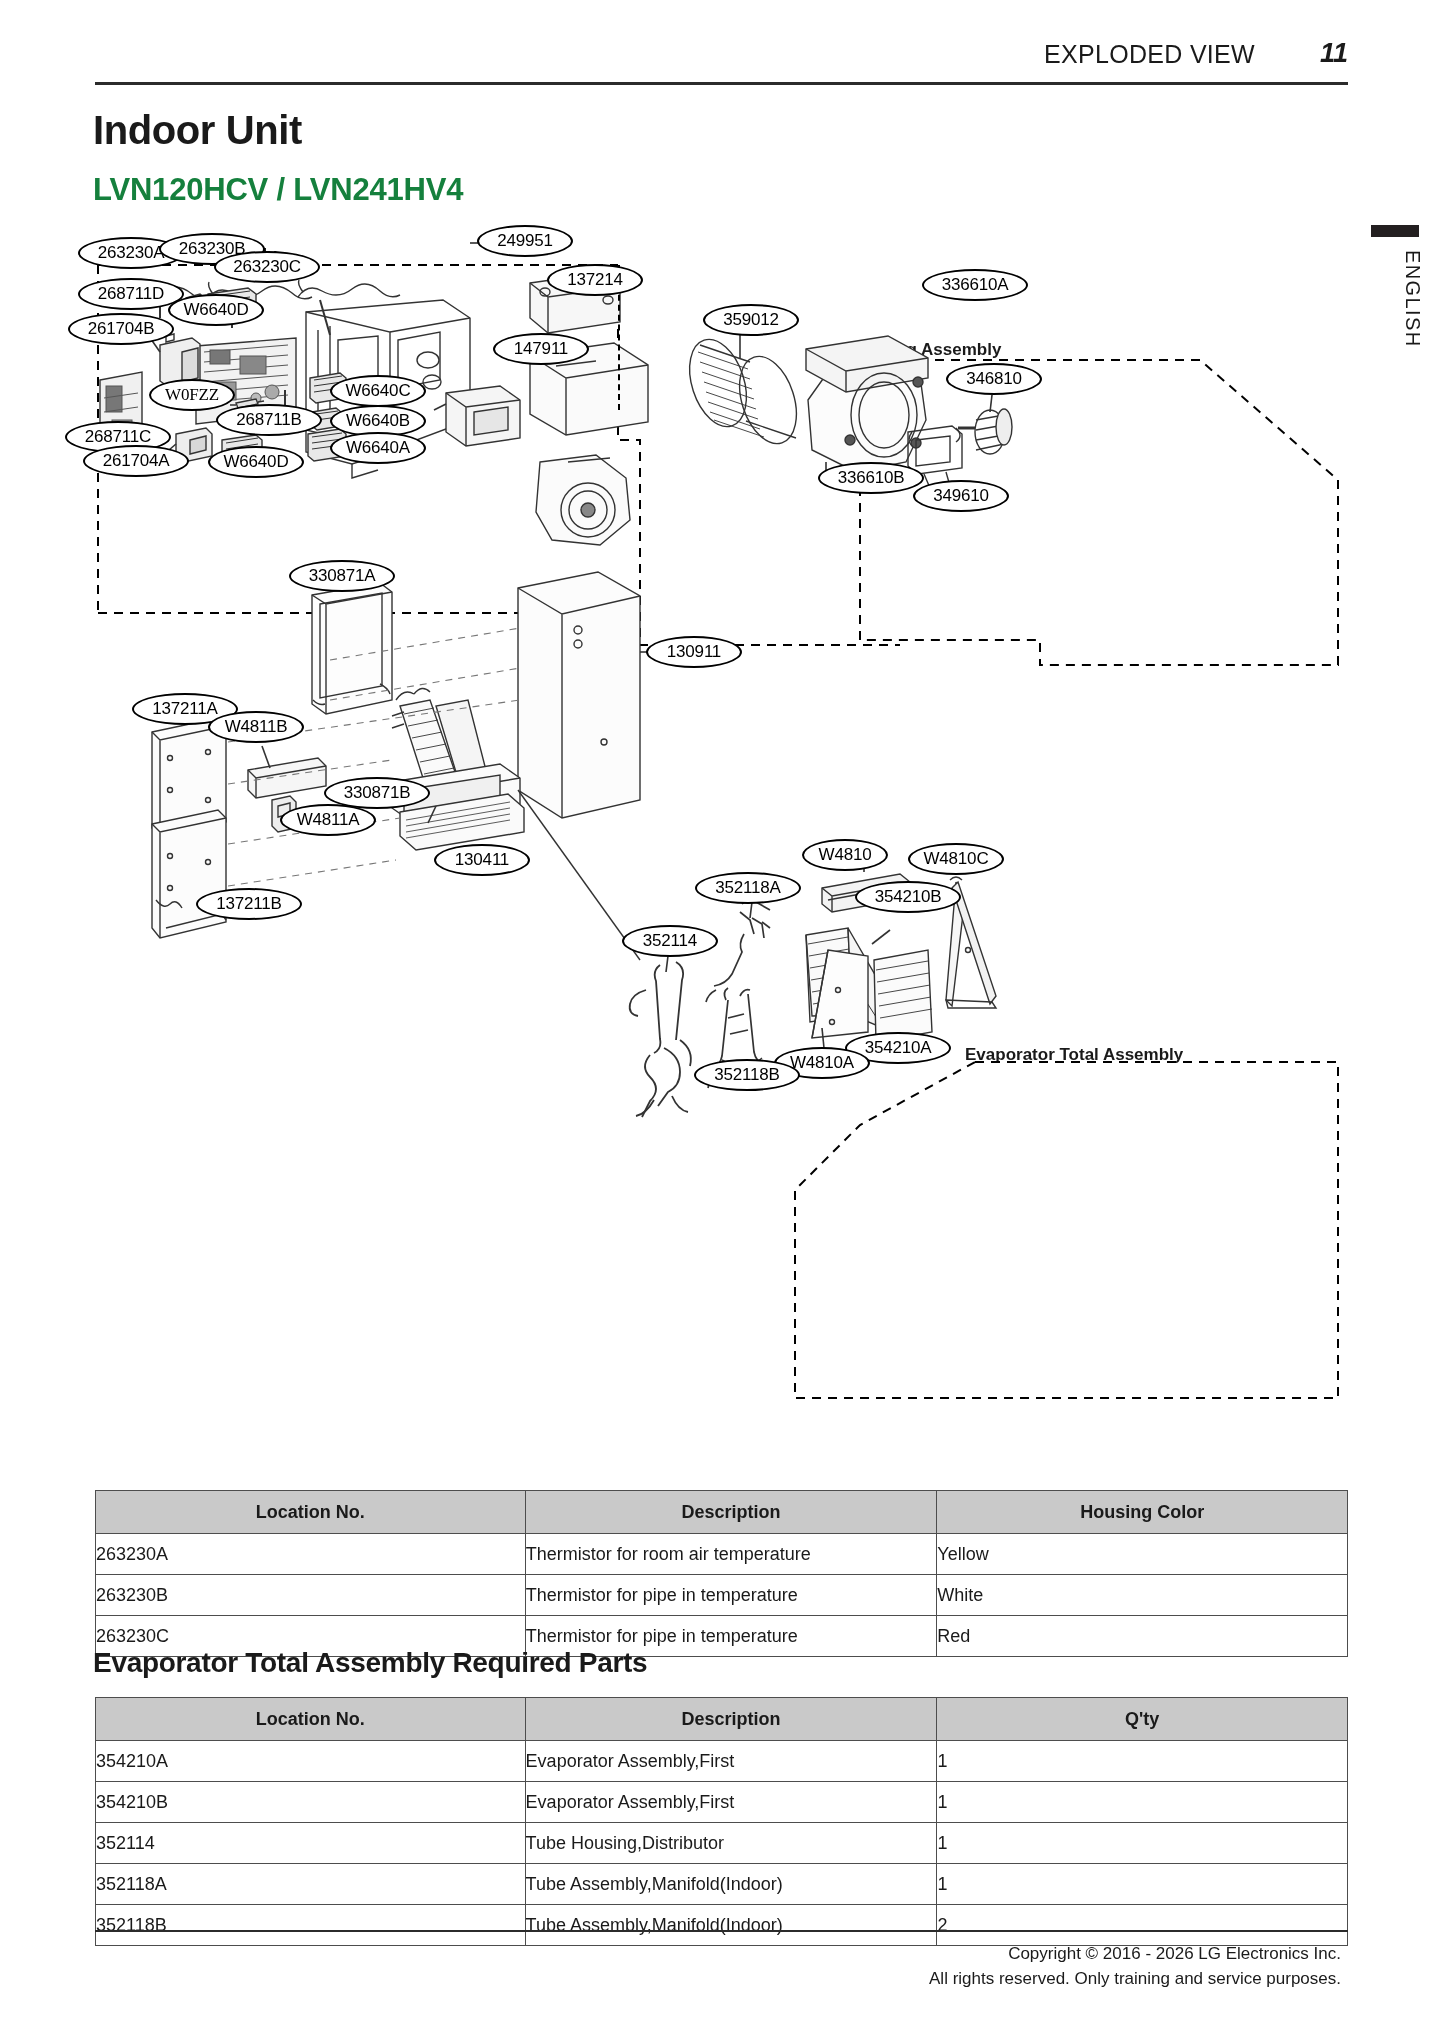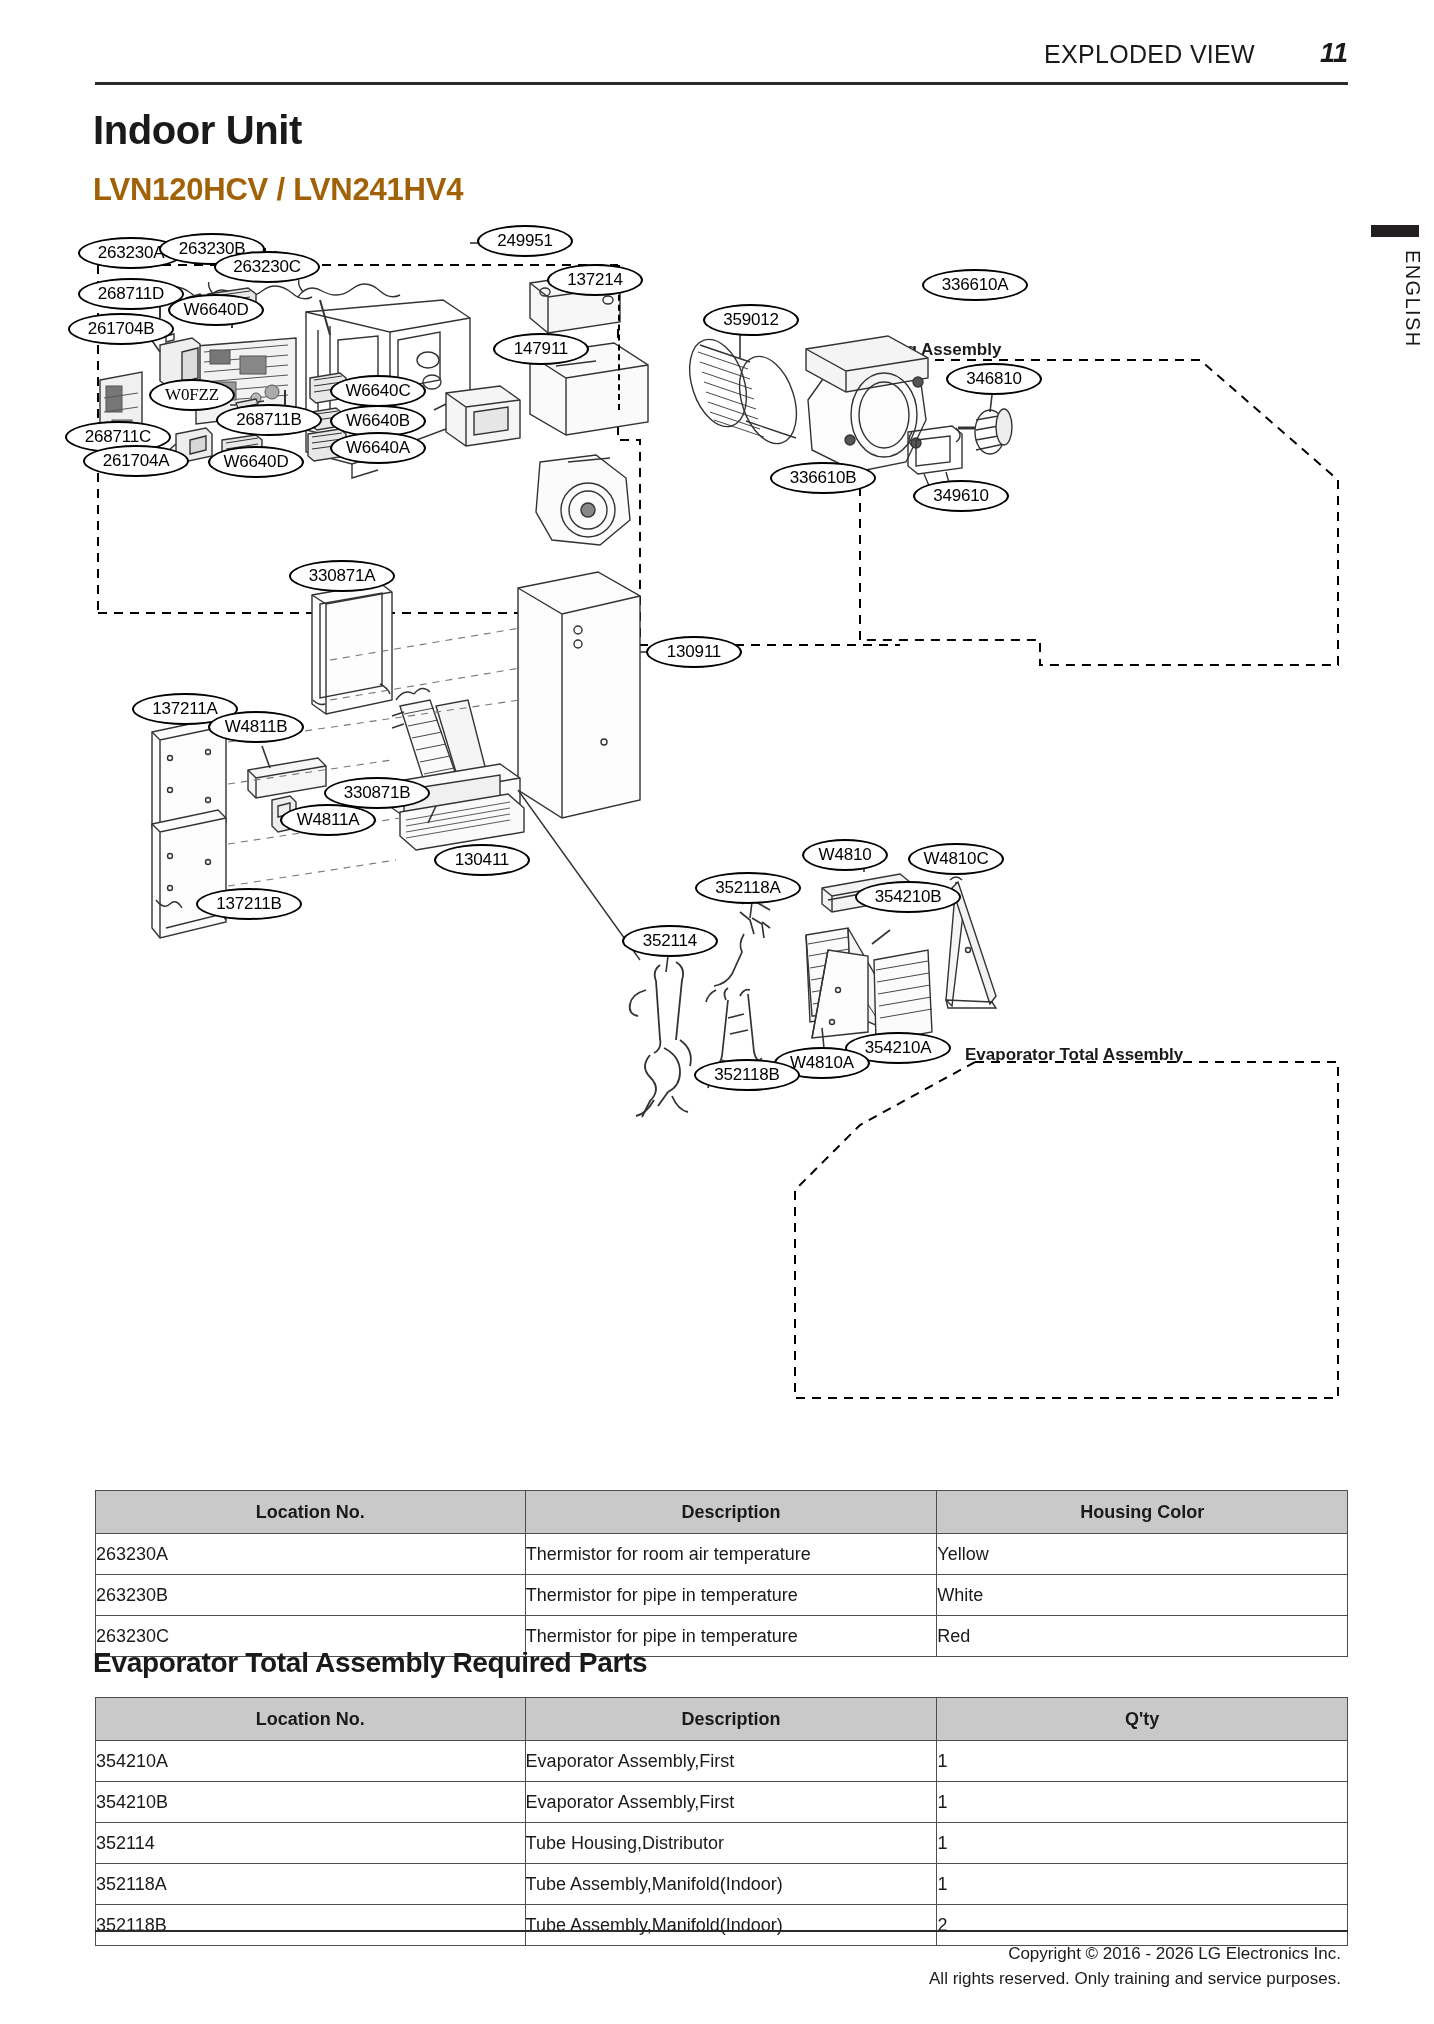--- a/index.html
+++ b/index.html
@@ -33,21 +33,21 @@
     writing-mode:vertical-rl; text-orientation:mixed;
   }
 
   
   #page-title{
     position:absolute; left:93px; top:108px;
     font-size:40px; font-weight:bold; letter-spacing:-.4px;
   }
   #model-title{
     position:absolute; left:93px; top:172px;
-    font-size:31px; font-weight:bold; color:#a16207; letter-spacing:-.2px;
+    font-size:31px; font-weight:bold; color:#15803d; letter-spacing:-.2px;
   }
 
   
   .section-caption{
     position:absolute; font-size:17px; font-weight:bold; white-space:nowrap;
   }
   #cap-control-box{ left:95px; top:245px; }
   #cap-housing{ left:849px; top:340px; }
   #cap-evap{ left:965px; top:1045px; }
   #dash-control-right{
@@ -422,21 +422,21 @@
     <div class="callout w7" style="left: 256px; top: 462px;">W6640D</div>
     <div class="callout w7" style="left: 378px; top: 391px;">W6640C</div>
     <div class="callout w7" style="left: 378px; top: 421px;">W6640B</div>
     <div class="callout w7" style="left: 378px; top: 448px;">W6640A</div>
     <div class="callout w7" style="left: 525px; top: 241px;">249951</div>
     <div class="callout w7" style="left: 595px; top: 280px;">137214</div>
     <div class="callout w7" style="left: 541px; top: 349px;">147911</div>
     <div class="callout w7" style="left: 751px; top: 320px;">359012</div>
     <div class="callout w8" style="left: 975px; top: 285px;">336610A</div>
     <div class="callout w7" style="left: 994px; top: 379px;">346810</div>
-    <div class="callout w8" style="left: 823px; top: 478px; text-align: right;">336610B</div>
+    <div class="callout w8" style="left: 871px; top: 478px; text-align: right;">336610B</div>
     <div class="callout w7" style="left: 961px; top: 496px;">349610</div>
     <div class="callout w8" style="left: 342px; top: 576px;">330871A</div>
     <div class="callout w7" style="left: 694px; top: 652px;">130911</div>
     <div class="callout w8" style="left: 185px; top: 709px;">137211A</div>
     <div class="callout w7" style="left: 256px; top: 727px;">W4811B</div>
     <div class="callout w8" style="left: 377px; top: 793px;">330871B</div>
     <div class="callout w7" style="left: 328px; top: 820px;">W4811A</div>
     <div class="callout w7" style="left: 482px; top: 860px;">130411</div>
     <div class="callout w8" style="left: 249px; top: 904px;">137211B</div>
     <div class="callout w6" style="left: 845px; top: 855px;">W4810</div>

